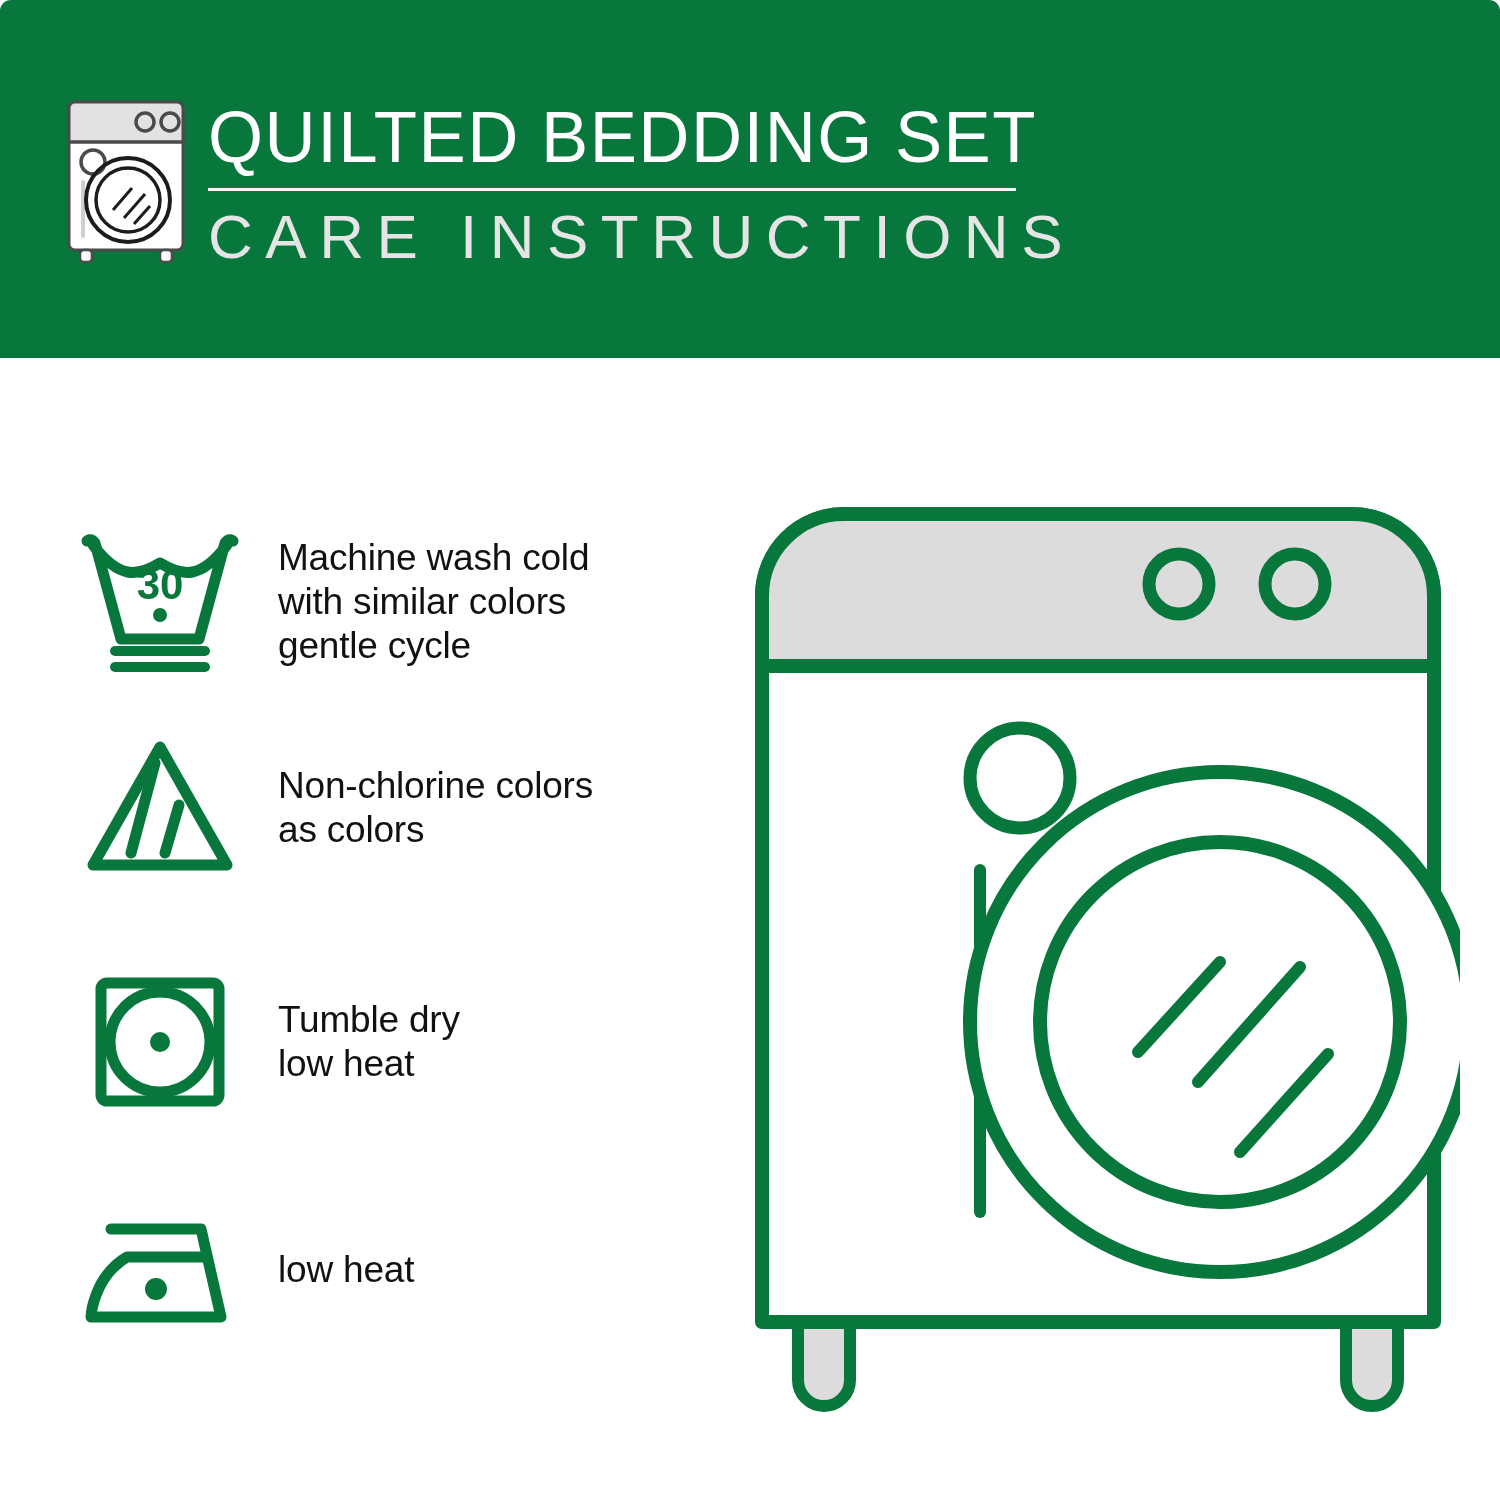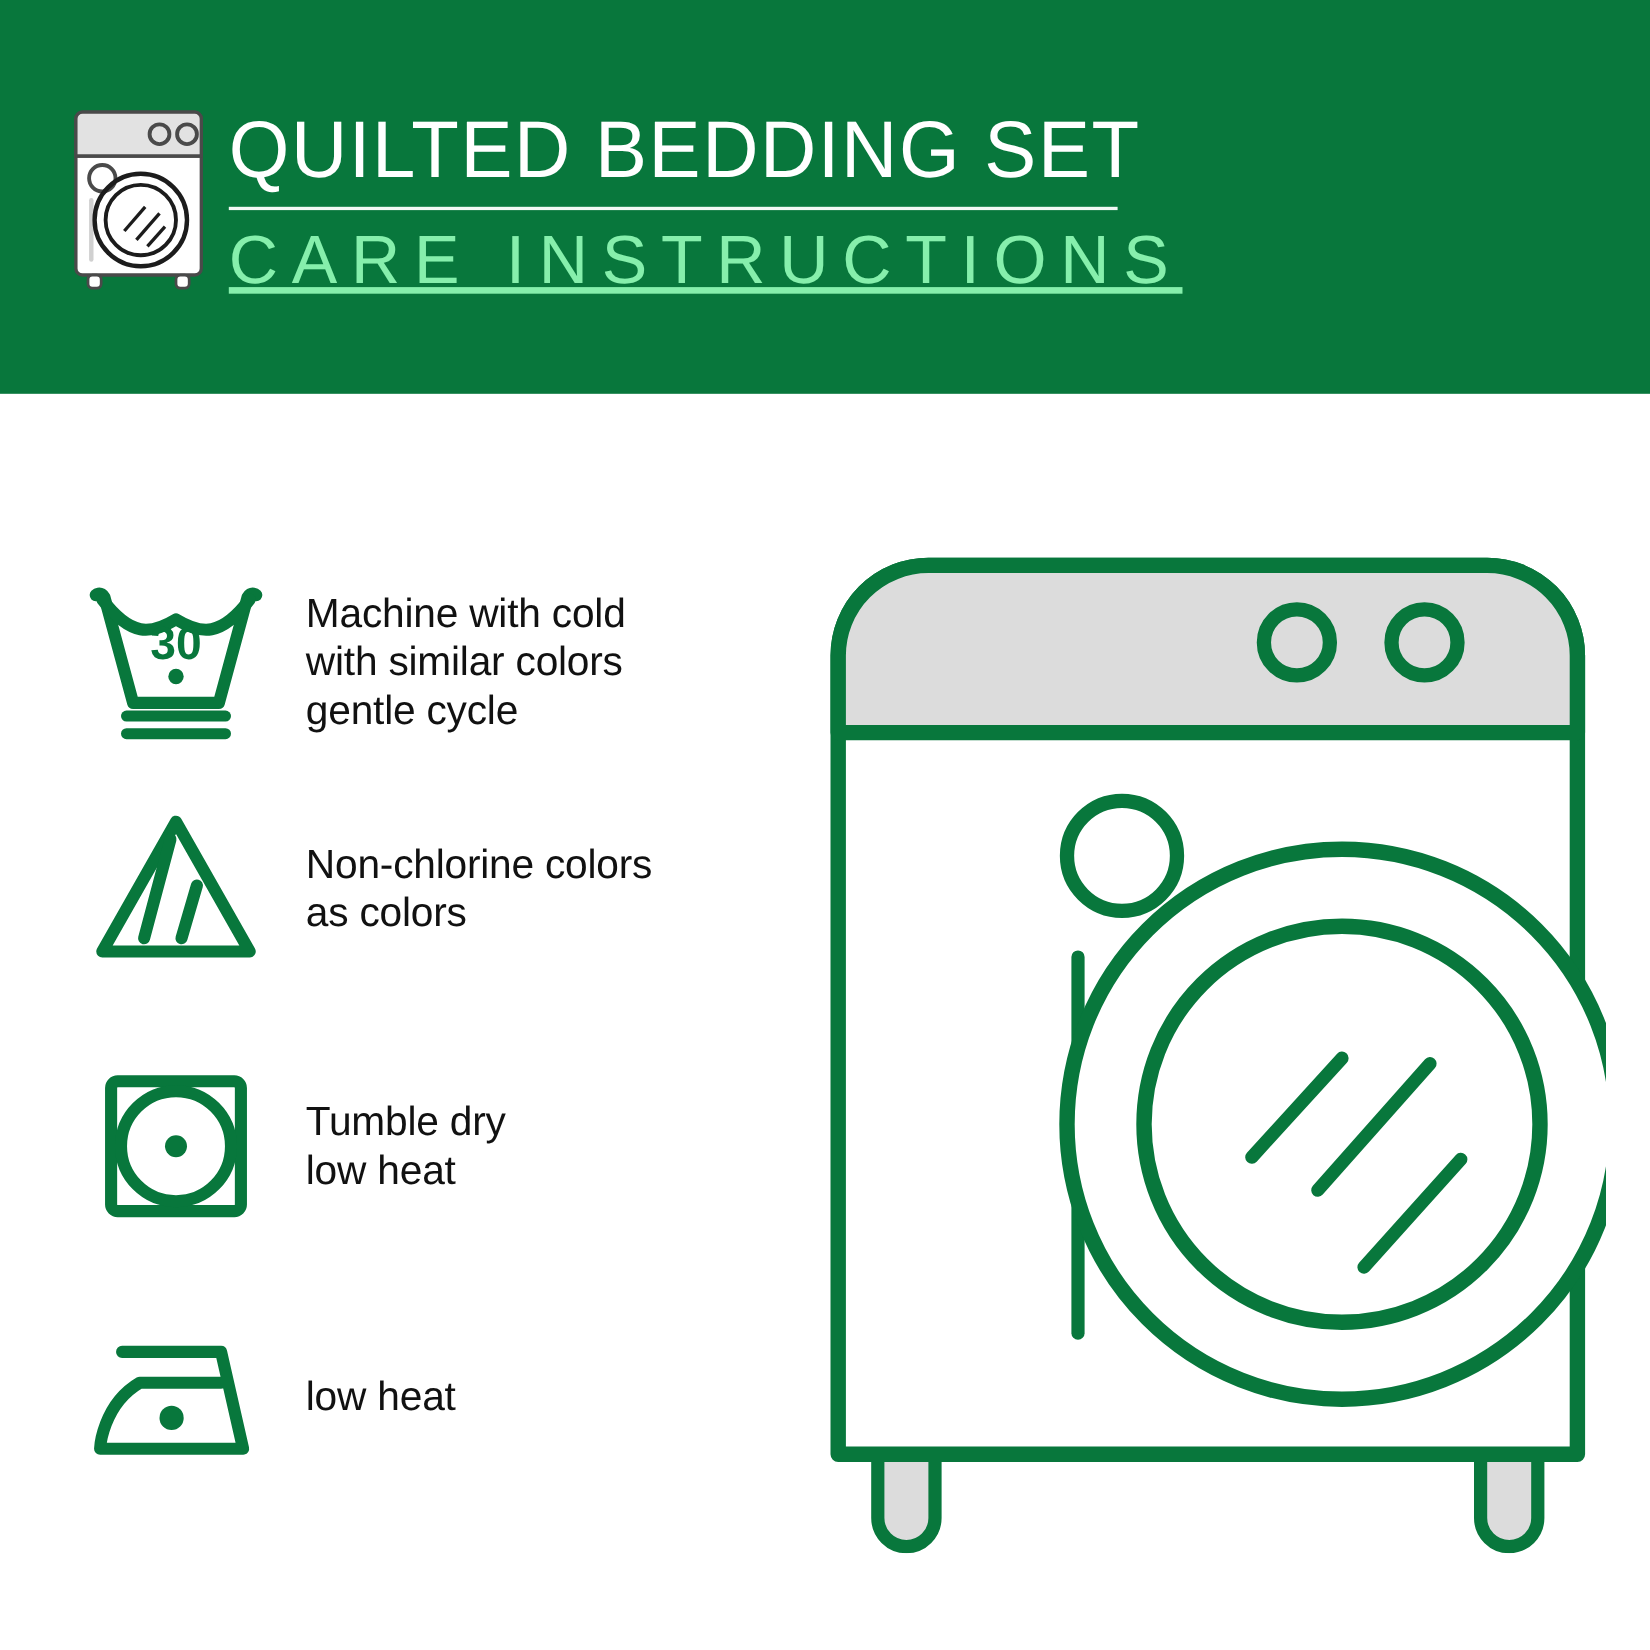--- a/index.html
+++ b/index.html
@@ -9,20 +9,21 @@
   }
   body {
     font-family: "Liberation Sans", sans-serif;
   }
   .page {
     position: relative;
     width: 1500px;
     height: 1500px;
     background: #ffffff;
     overflow: hidden;
+    border-radius: 11px;
   }
 
   
   .header {
     position: absolute;
     left: 0;
     top: 0;
     width: 1500px;
     height: 358px;
     background: #08773C;
@@ -58,28 +59,27 @@
   }
   .title-rule {
     height: 3px;
     background: #ffffff;
     width: 808px;
     margin-top: 12px;
     margin-bottom: 12px;
     opacity: 0.95;
   }
   .title-sub {
-    color: #86efac;
+    color: #e5e5e5;
     font-size: 62px;
     line-height: 68px;
     font-weight: 300;
     letter-spacing: 12.5px;
     white-space: nowrap;
     font-family: "Liberation Sans Narrow", "Liberation Sans", sans-serif;
-    text-decoration: underline;
   }
 
   
   .care-list {
     position: absolute;
     left: 70px;
     top: 500px;
     width: 660px;
   }
   .care-row {
@@ -162,21 +162,21 @@
         <svg width="170" height="150" viewBox="0 0 170 150">
           <path d="M12 14 C12 14 16 10 20 16 L46 112 L124 112 L150 16 C154 10 158 14 158 14" fill="none" stroke="#08773C" stroke-width="11" stroke-linecap="round" stroke-linejoin="round"></path>
           <path d="M18 18 C44 52 62 50 85 36 C108 50 126 52 152 18" fill="none" stroke="#08773C" stroke-width="11" stroke-linecap="round" stroke-linejoin="round"></path>
           <text x="85" y="72" font-family="'Liberation Sans',sans-serif" font-size="42" font-weight="700" fill="#08773C" text-anchor="middle">30</text>
           <circle cx="85" cy="88" r="7" fill="#08773C"></circle>
           <line x1="40" y1="124" x2="130" y2="124" stroke="#08773C" stroke-width="10" stroke-linecap="round"></line>
           <line x1="40" y1="140" x2="130" y2="140" stroke="#08773C" stroke-width="10" stroke-linecap="round"></line>
         </svg>
       </div>
       <div class="care-text">
-        <span class="ln">Machine with cold</span>
+        <span class="ln">Machine wash cold</span>
         <span class="ln">with similar colors</span>
         <span class="ln">gentle cycle</span>
       </div>
     </div>
 
     <div class="care-row r1">
       <div class="symbol">
         <svg width="170" height="150" viewBox="0 0 170 150">
           <path d="M85 14 L152 132 L18 132 Z" fill="none" stroke="#08773C" stroke-width="11" stroke-linejoin="round"></path>
           <line x1="80" y1="30" x2="56" y2="120" stroke="#08773C" stroke-width="11" stroke-linecap="round"></line>

